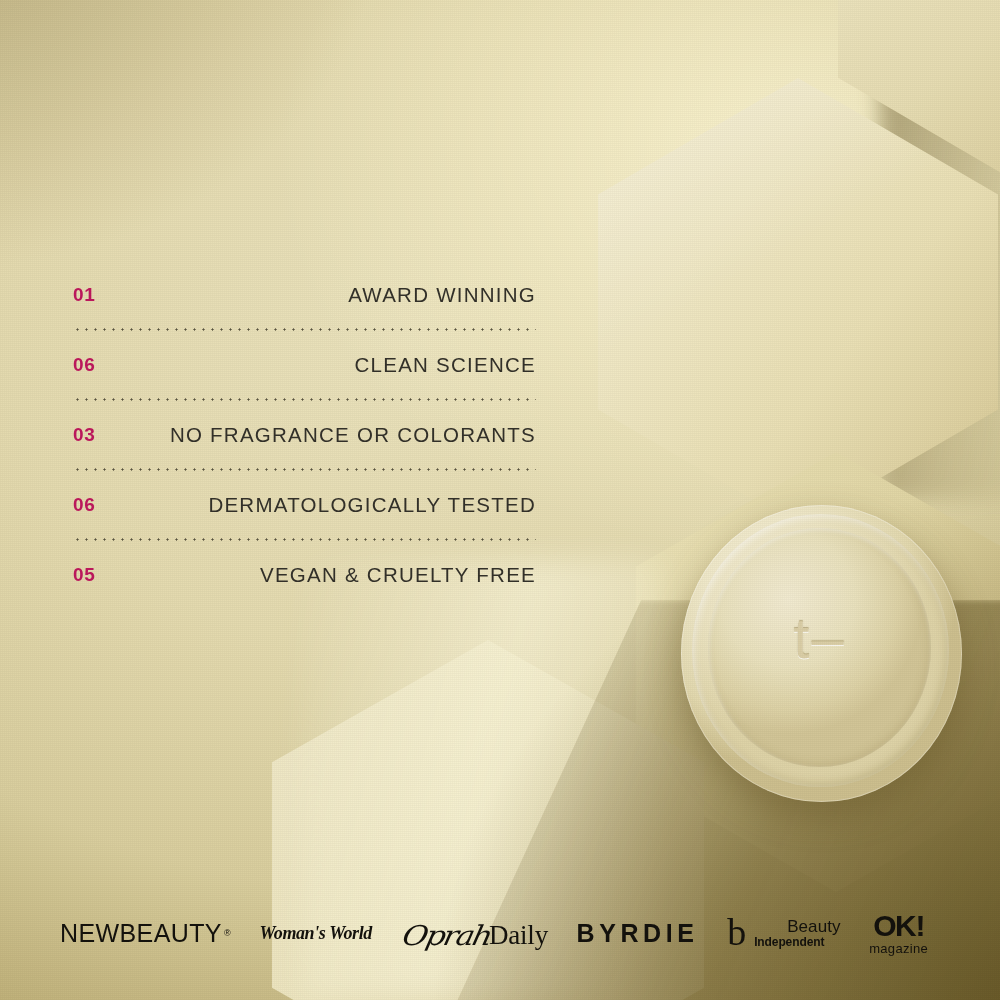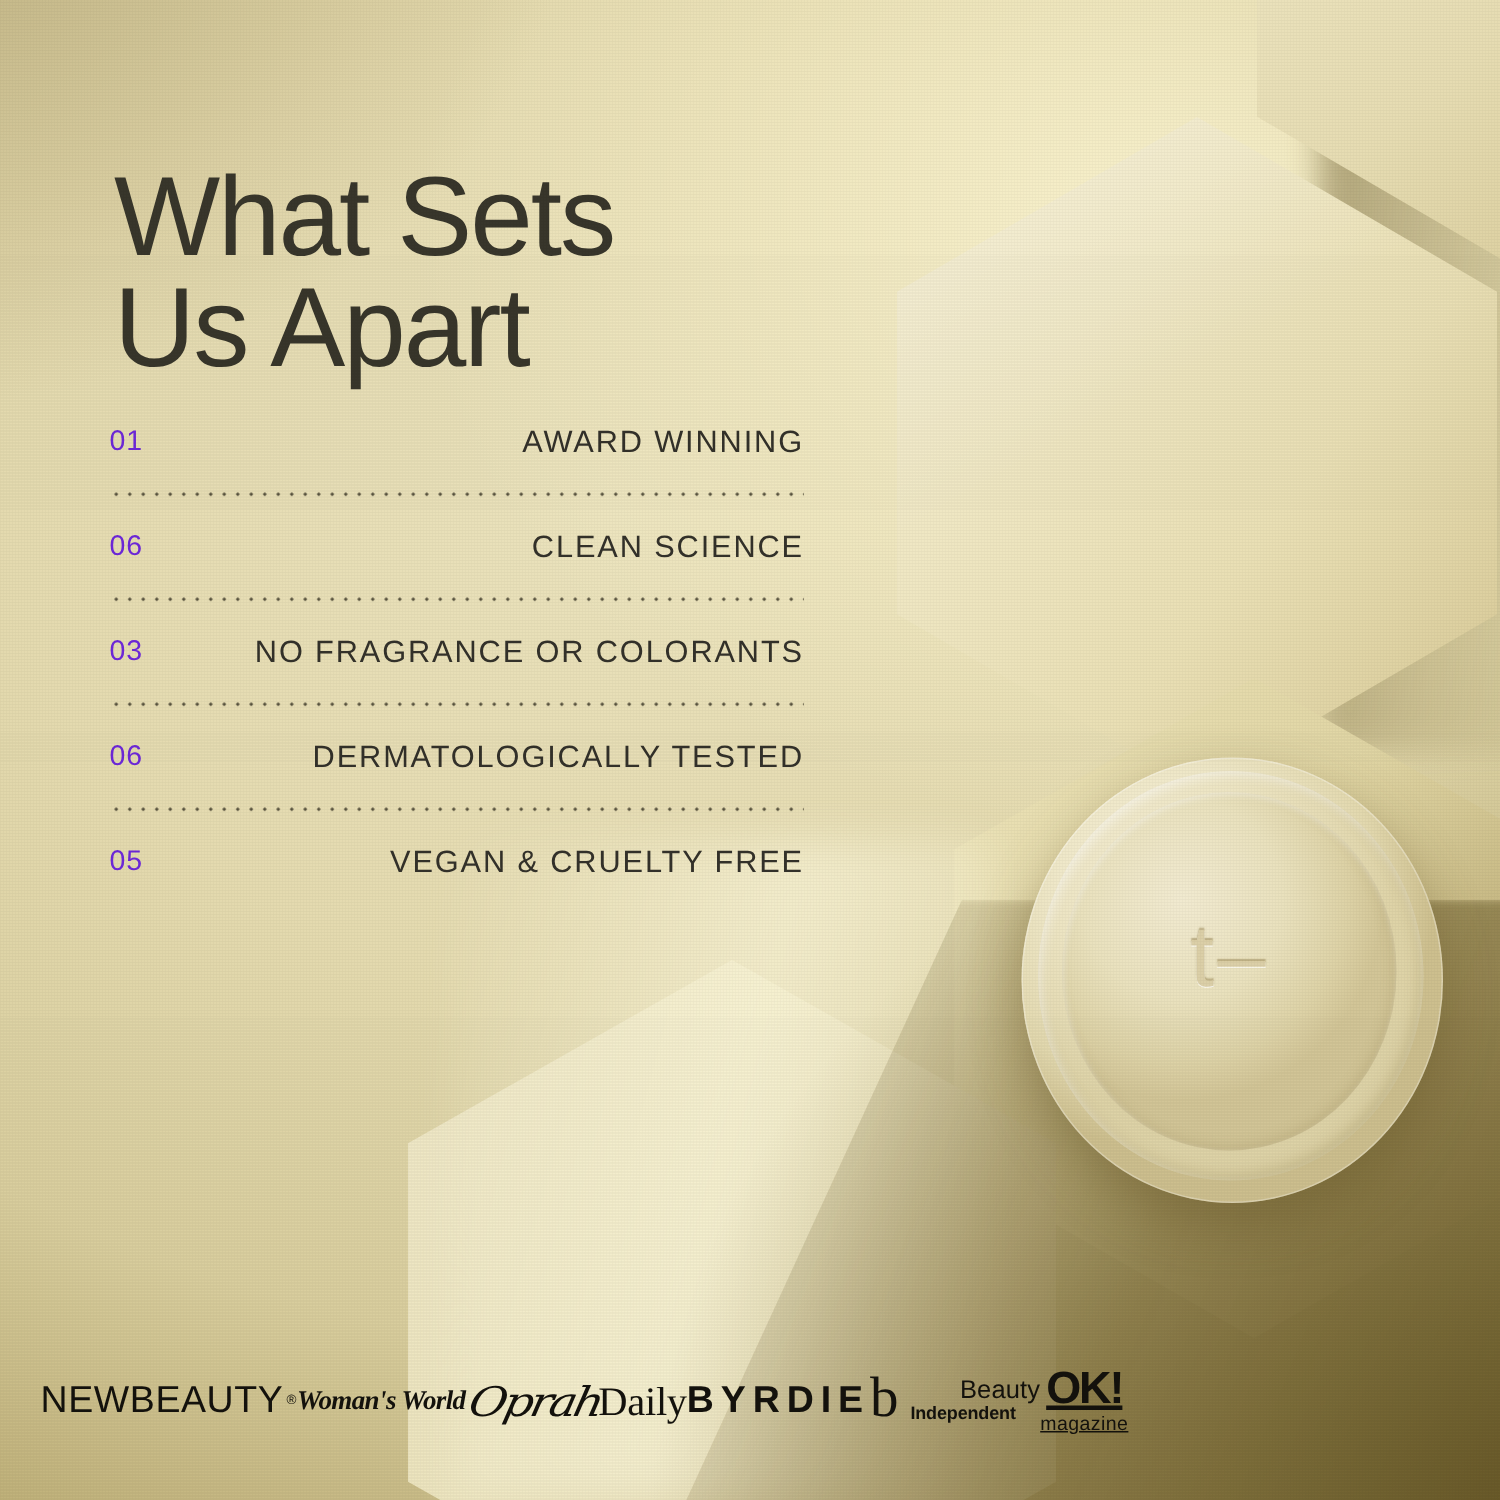--- a/index.html
+++ b/index.html
@@ -233,23 +233,23 @@
   }
   .feature-row {
     position: relative;
     height: 45px;
     display: flex;
     align-items: center;
     justify-content: space-between;
   }
   .feature-num {
     font-size: 19px;
-    font-weight: 400;
+    font-weight: 700;
     letter-spacing: 0.6px;
-    color: #6d28d9;
+    color: #be185d;
   }
   .feature-label {
     font-size: 20.5px;
     font-weight: 400;
     letter-spacing: 1.25px;
     color: #33312a;
     text-transform: uppercase;
     white-space: nowrap;
     text-align: right;
   }
@@ -265,22 +265,22 @@
   
 
   #press-bar {
     position: absolute;
     left: 0;
     right: 12px;
     bottom: 40px;
     height: 54px;
     display: flex;
     align-items: center;
-    justify-content: flex-start;
-    padding: 0 27px;
+    justify-content: space-between;
+    padding: 0 60px;
     box-sizing: border-box;
   }
   .press-logo {
     color: #14120d;
     line-height: 1;
     white-space: nowrap;
     display: flex;
     align-items: center;
   }
 
@@ -357,21 +357,20 @@
     font-size: 12px;
     font-weight: 700;
     letter-spacing: -0.1px;
   }
 
   
   #logo-okmagazine {
     flex-direction: column;
     align-items: center;
     line-height: 1;
-    text-decoration: underline;
   }
   #logo-okmagazine .ok {
     font-size: 30px;
     font-weight: 700;
     letter-spacing: -1.4px;
   }
   #logo-okmagazine .mag {
     font-size: 13px;
     font-weight: 400;
     letter-spacing: 0.3px;
@@ -410,24 +409,20 @@
   <div class="bg-dark-br"></div>
 
   <div id="jar">
     <div id="jar-body"></div>
     <div id="jar-rim"></div>
     <div id="jar-lid">
       <div id="jar-mark">t–</div>
     </div>
   </div>
 
-  <h1 id="headline">
-    <span class="hl-line">What Sets</span>
-    <span class="hl-line">Us Apart</span>
-  </h1>
 
   <div id="feature-list">
 
     <div class="feature-row">
       <span class="feature-num">01</span>
       <span class="feature-label">AWARD WINNING</span>
     </div>
     <div class="feature-divider"></div>
 
     <div class="feature-row">

